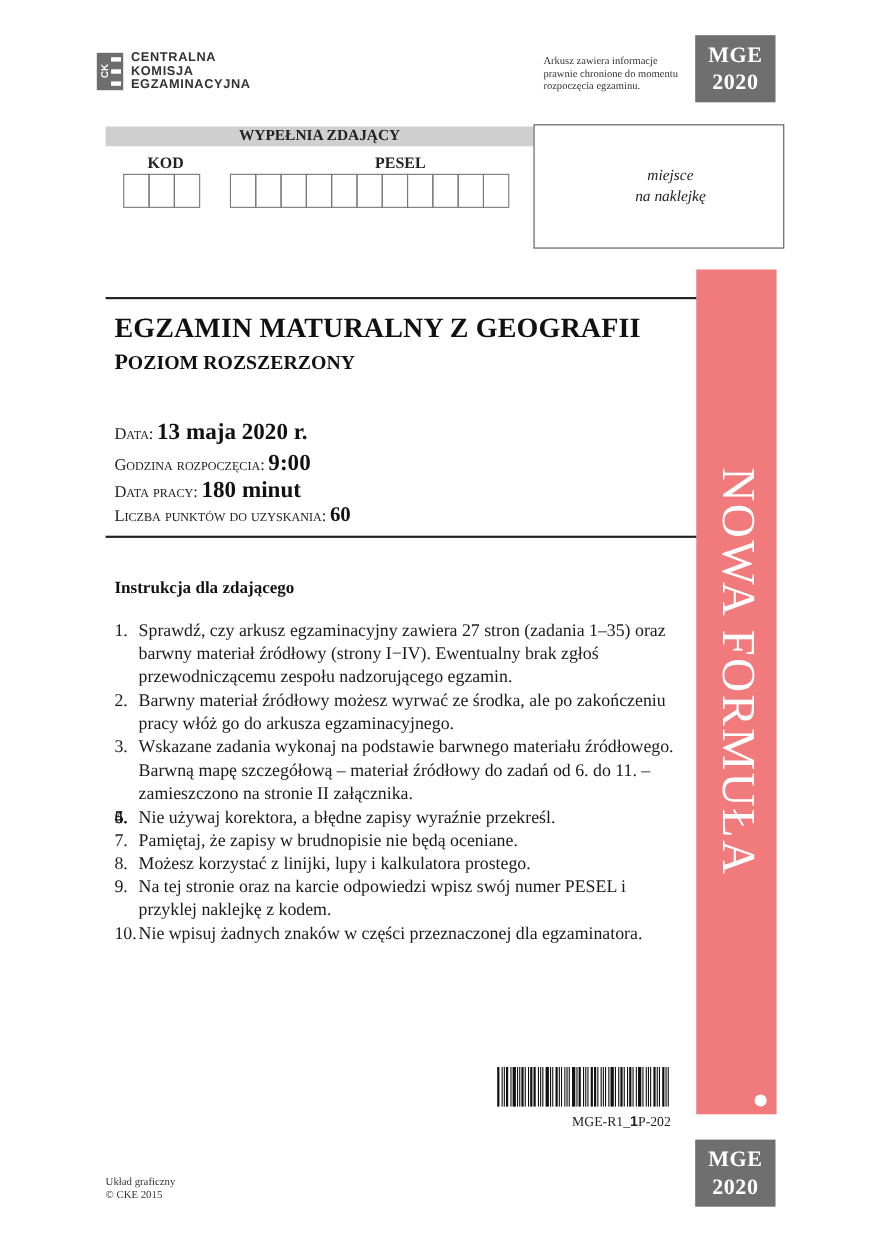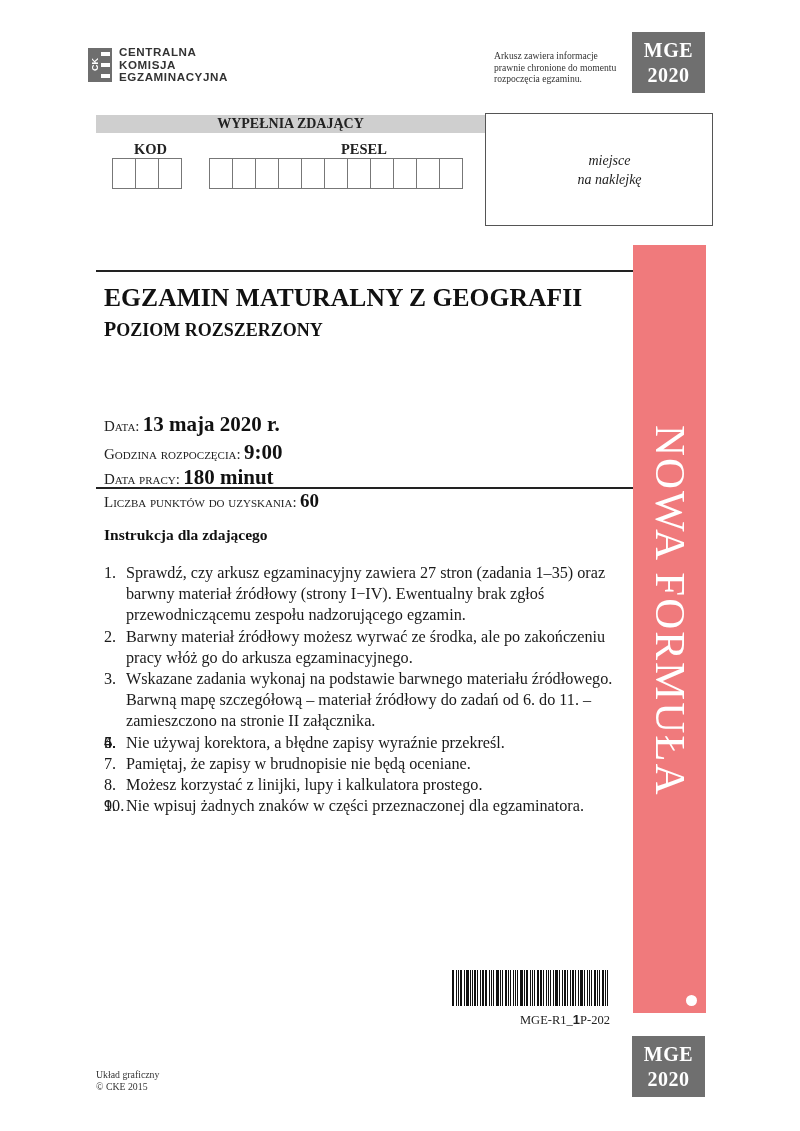--- a/index.html
+++ b/index.html
@@ -49,21 +49,21 @@
   .band-dot { position:absolute; left:53px; top:750px; width:11px; height:11px; border-radius:50%; background:#fff; }
 
   .rule { height:2px; background:#222; }
   .rule-top { left:96px; top:270px; width:537px; }
   .rule-bottom { left:96px; top:487px; width:537px; }
 
   .title { left:104px; top:283px; font-weight:bold; font-size:25.5px; letter-spacing:0.1px; color:#111; }
   .subtitle { left:104px; top:318px; font-weight:bold; font-size:20px; color:#111; }
   .subtitle .sc { font-size:18px;margin-top:12px; }
 
-  .meta { left:104px; font-size:13px; color:#222;margin-top:32px; }
+  .meta { left:104px; font-size:13px; color:#222; }
   .meta .sc-lbl { font-variant:small-caps; text-transform:none; font-size:15px; }
   .meta .val { font-weight:bold; color:#111; }
   .m1 { top:380px; } .m1 .val { font-size:21px; }
   .m2 { top:408px; } .m2 .val { font-size:21px; }
   .m3 { top:433px; } .m3 .val { font-size:21px; }
   .m4 { top:458px; } .m4 .val { font-size:19px; }
 
   .instr-title { left:104px; top:526px; font-weight:bold; font-size:15.5px; color:#111; }
   .instr-list { left:104px; top:563px; width:520px; margin:0; padding:0; list-style:none;
                 font-size:16.2px; line-height:21.2px; color:#1a1a1a; }
@@ -162,21 +162,21 @@
 <div class="abs instr-title">Instrukcja dla zdającego</div>
 <ol class="abs instr-list">
   <li><span class="num">1.</span><span>Sprawdź, czy arkusz egzaminacyjny zawiera 27 stron (zadania 1–35) oraz barwny materiał źródłowy (strony I−IV). Ewentualny brak zgłoś przewodniczącemu zespołu nadzorującego egzamin.</span></li>
   <li><span class="num">2.</span><span>Barwny materiał źródłowy możesz wyrwać ze środka, ale po zakończeniu pracy włóż go do arkusza egzaminacyjnego.</span></li>
   <li><span class="num">3.</span><span>Wskazane zadania wykonaj na podstawie barwnego materiału źródłowego. Barwną mapę szczegółową – materiał źródłowy do zadań od 6. do 11. – zamieszczono na stronie II załącznika.</span></li>
   <li><span class="num">4.</span></li>
   <li><span class="num">5.</span></li>
   <li><span class="num">6.</span><span>Nie używaj korektora, a błędne zapisy wyraźnie przekreśl.</span></li>
   <li><span class="num">7.</span><span>Pamiętaj, że zapisy w brudnopisie nie będą oceniane.</span></li>
   <li><span class="num">8.</span><span>Możesz korzystać z linijki, lupy i kalkulatora prostego.</span></li>
-  <li><span class="num">9.</span></li>
+  <li><span class="num">9.</span><span>Na tej stronie oraz na karcie odpowiedzi wpisz swój numer PESEL i przyklej naklejkę z kodem.</span></li>
   <li><span class="num">10.</span><span>Nie wpisuj żadnych znaków w części przeznaczonej dla egzaminatora.</span></li>
 </ol>
 
 <div class="abs barcode" id="barcode">
     <i style="width: 2px; margin-right: 2px;"></i>
     <i style="width: 1px; margin-right: 1px;"></i>
     <i style="width: 1px; margin-right: 1px;"></i>
     <i style="width: 2px; margin-right: 2px;"></i>
     <i style="width: 1px; margin-right: 1px;"></i>
     <i style="width: 3px; margin-right: 1px;"></i>

